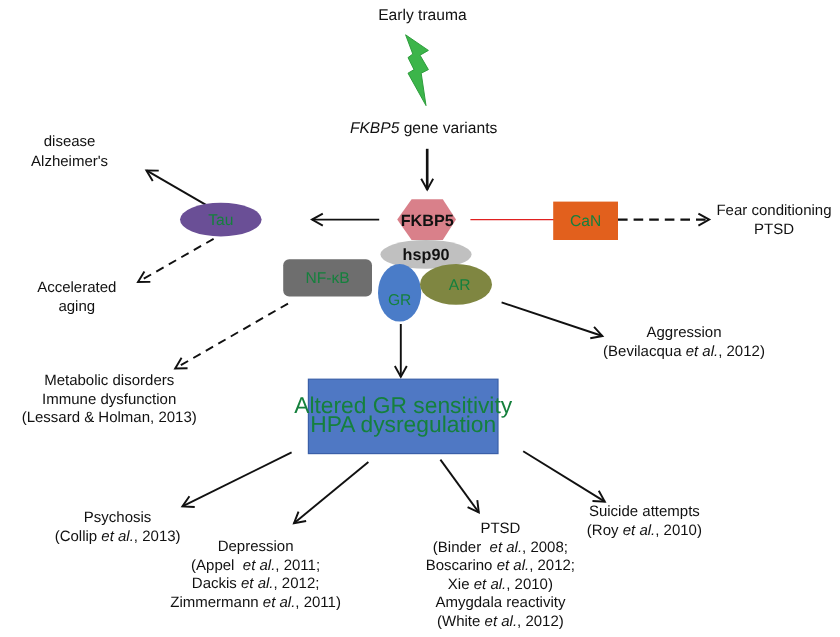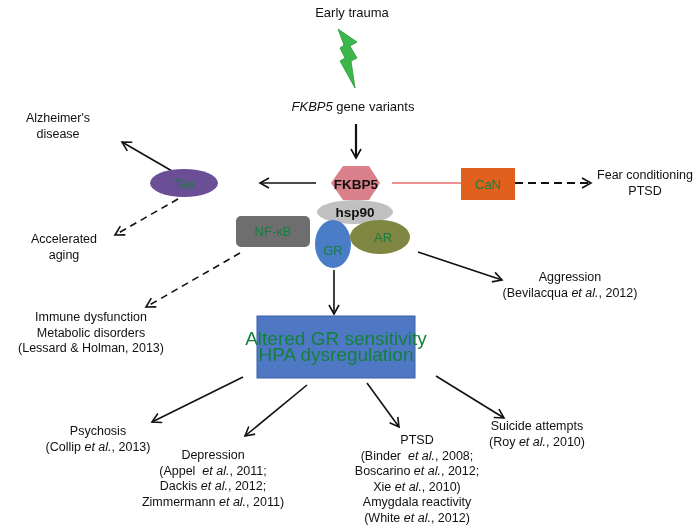--- a/index.html
+++ b/index.html
@@ -76,42 +76,42 @@
 <div class="node-txt white" style="left:184px; top:183px;">Tau</div>
 <div class="node-txt white" style="left:273px; top:231px;">NF-κB</div>
 <div class="node-txt white" style="left:488px; top:184px;">CaN</div>
 
 <div class="lbl white" style="left:336px; top:331px; font-size:19px; line-height:16px;">
   <div>Altered GR sensitivity</div>
   <div>HPA dysregulation</div>
 </div>
 
 <div class="lbl" style="left:58px; top:111px;">
+  <div>disease</div>
   <div>Alzheimer's</div>
-  <div>disease</div>
 </div>
 
 <div class="lbl" style="left:64px; top:232px;">
   <div>Accelerated</div>
   <div>aging</div>
 </div>
 
 <div class="lbl" style="left:645px; top:168px;">
   <div>Fear conditioning</div>
   <div>PTSD</div>
 </div>
 
 <div class="lbl" style="left:570px; top:270px;">
   <div>Aggression</div>
   <div><span>(Bevilacqua </span><i>et al.</i><span>, 2012)</span></div>
 </div>
 
 <div class="lbl" style="left:91px; top:310px;">
+  <div>Metabolic disorders</div>
   <div>Immune dysfunction</div>
-  <div>Metabolic disorders</div>
   <div>(Lessard &amp; Holman, 2013)</div>
 </div>
 
 <div class="lbl" style="left:98px; top:424px;">
   <div>Psychosis</div>
   <div><span>(Collip </span><i>et al.</i><span>, 2013)</span></div>
 </div>
 
 <div class="lbl" style="left:213px; top:448px;">
   <div>Depression</div>

